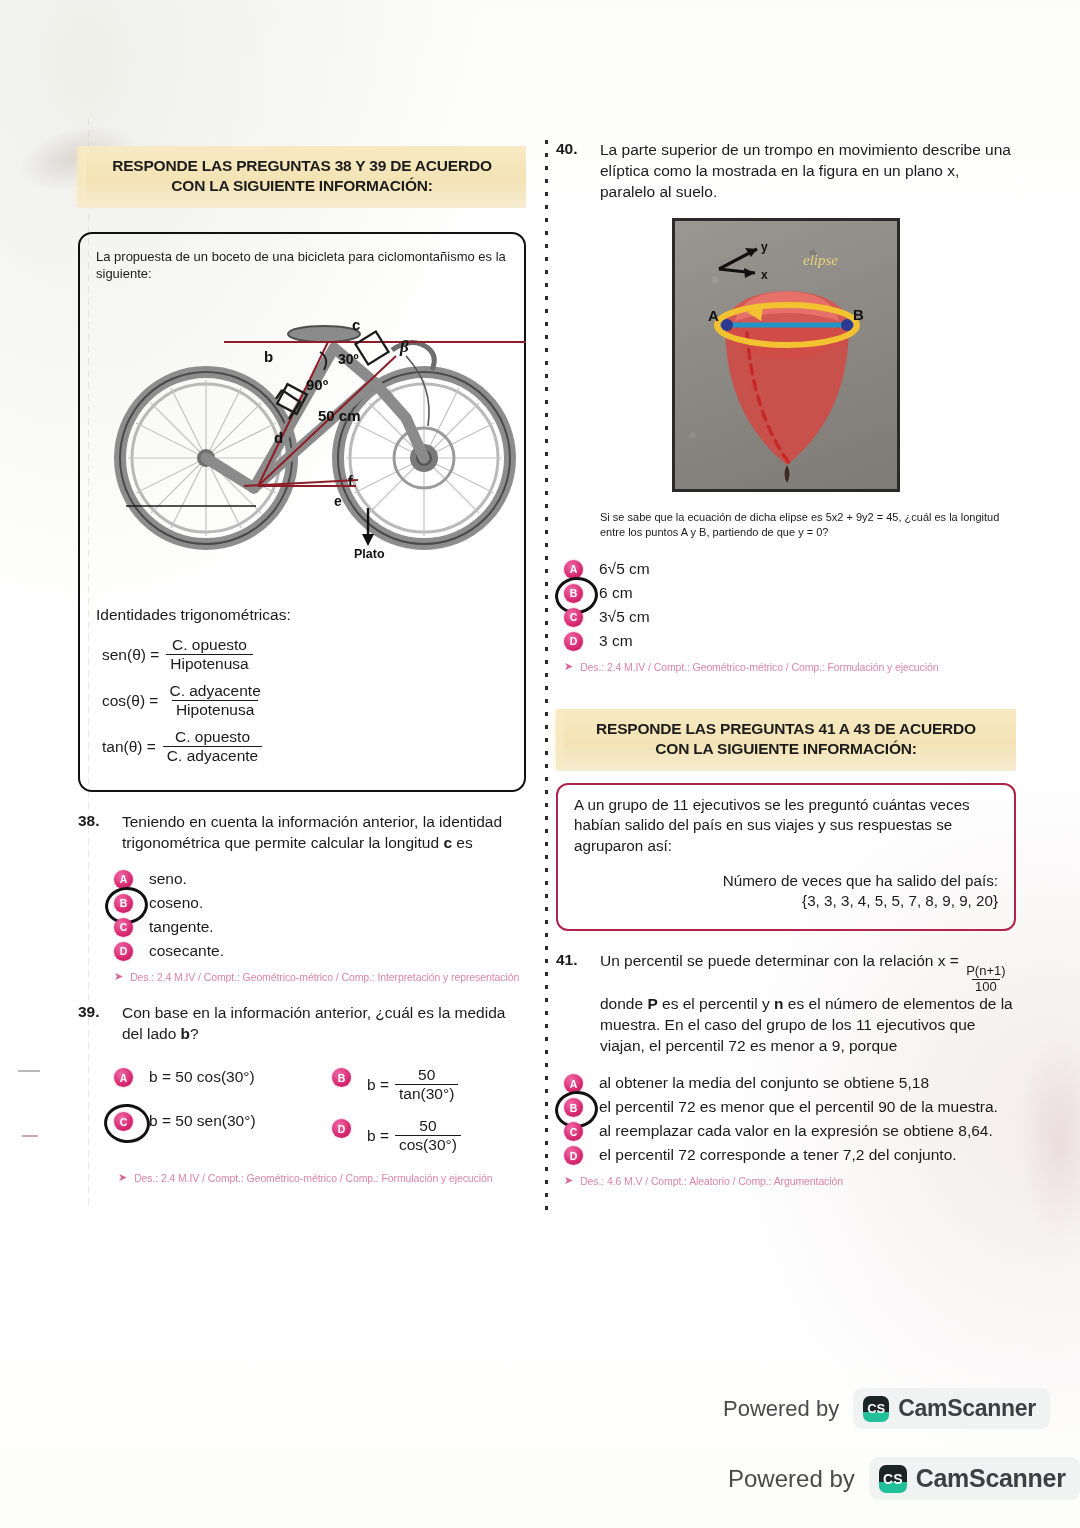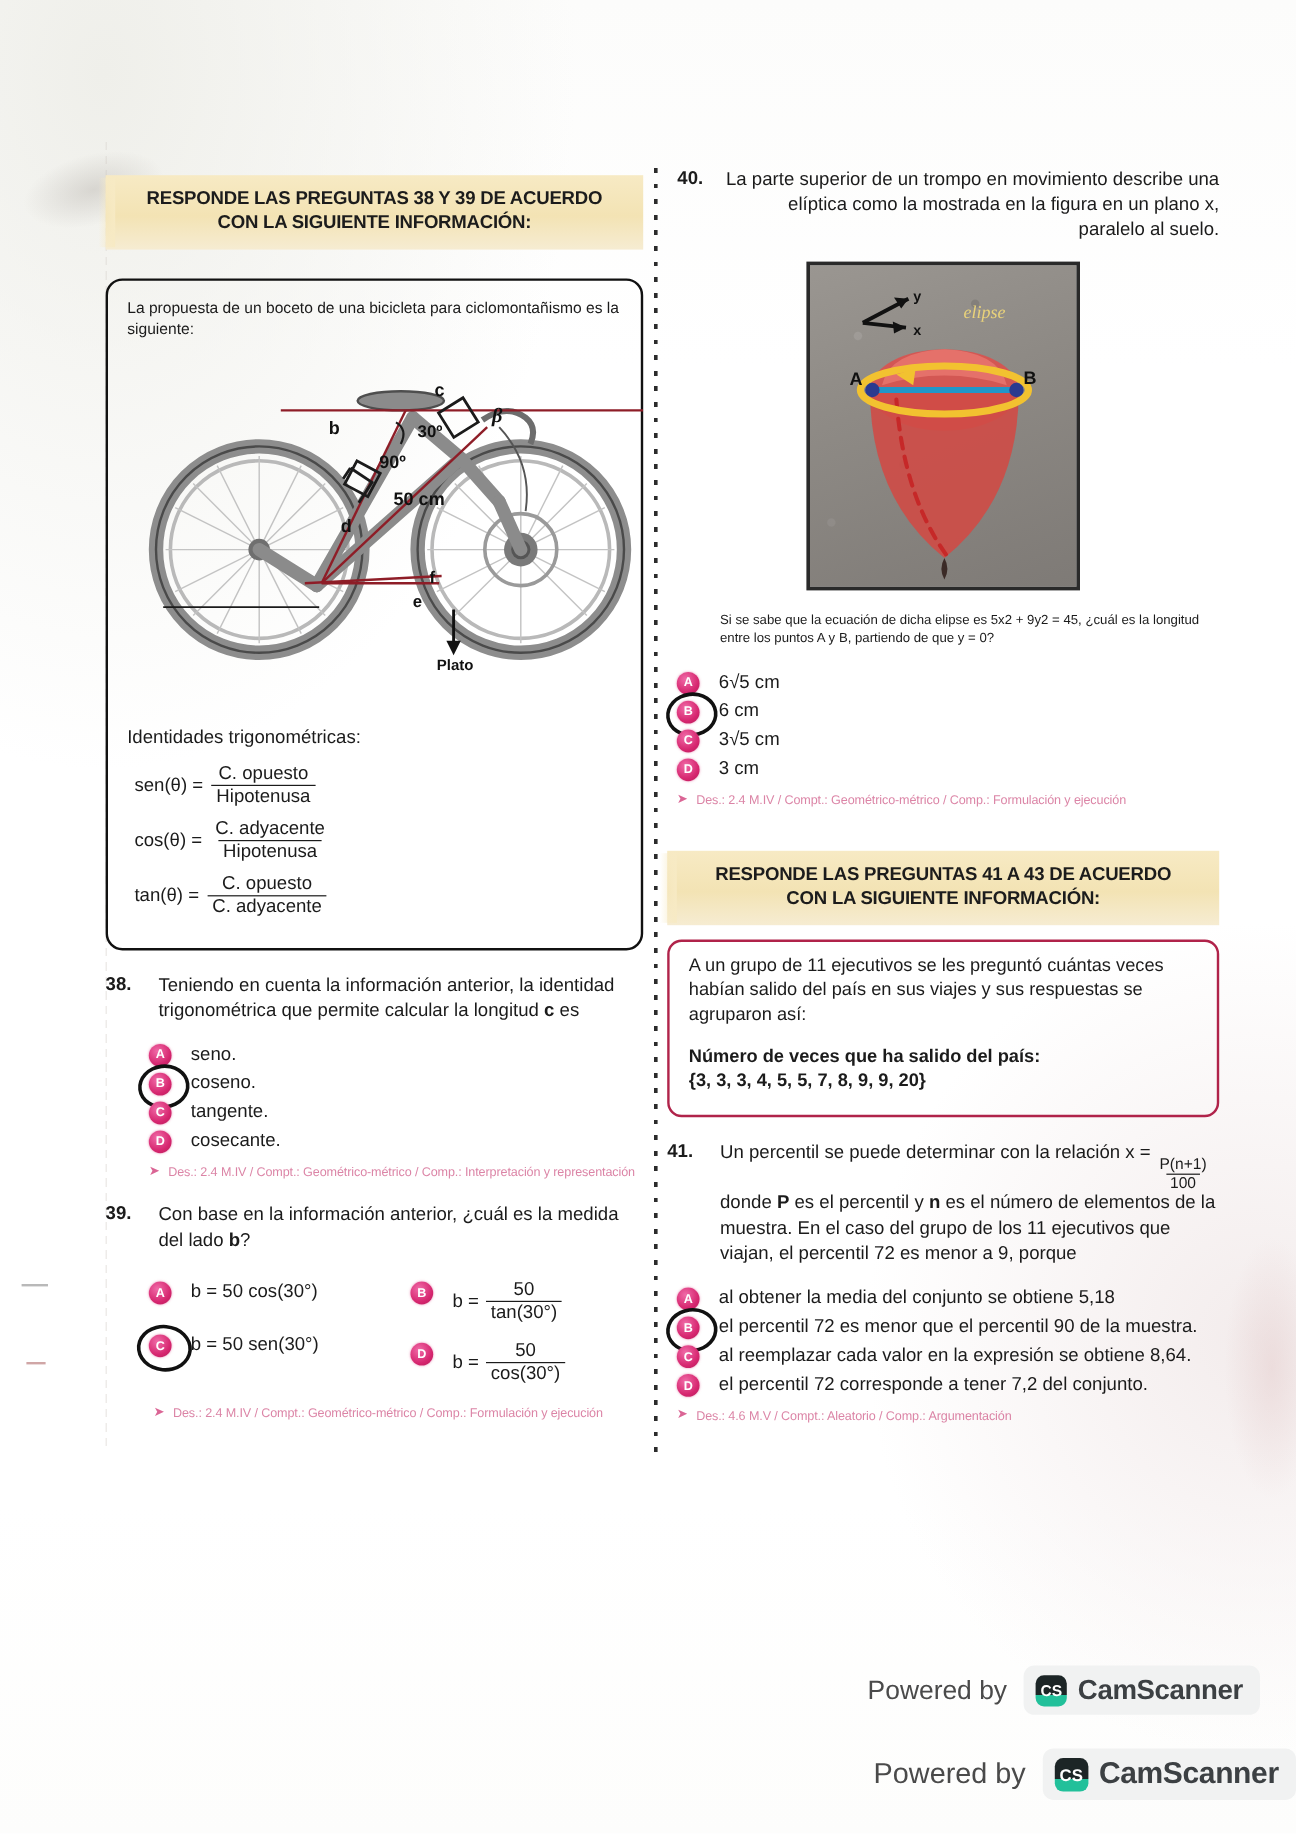--- a/index.html
+++ b/index.html
@@ -31,21 +31,21 @@
   }
   .scan-smudge2{
     position:absolute;left:1020px;top:1030px;width:80px;height:220px;
     background:radial-gradient(ellipse at 50% 50%,rgba(226,200,200,.45) 0%,rgba(255,255,255,0) 70%);
   }
   .tick-left{position:absolute;left:18px;top:1070px;width:22px;height:2px;background:#9b9b9b;opacity:.7;}
   .tick-left2{position:absolute;left:22px;top:1135px;width:16px;height:2px;background:#b06a6a;opacity:.6;}
 
   
   .col{position:absolute;top:0;}
-  .col-left{left:88px;width:448px;}
+  .col-left{left:78px;width:448px;}
   .col-right{left:556px;width:460px;}
 
   .divider{
     position:absolute;left:545px;top:140px;width:3px;height:1078px;
     background:repeating-linear-gradient(180deg,#2b2b2b 0 4px,rgba(0,0,0,0) 4px 13px);
   }
 
   
   .banner{
     position:relative;
@@ -136,21 +136,21 @@
     opacity:.9;
   }
   .fig-cap{font-size:11px;line-height:1.34;}
 
   
   .redbox{
     border:2.2px solid #b0234a;border-radius:12px;
     padding:10px 16px 18px;margin-top:12px;
   }
   .redbox p{margin:0;font-size:15.2px;line-height:1.36;}
-  .redbox .center{text-align:left;margin-top:14px;line-height:1.34;font-weight:bold;}
+  .redbox .center{text-align:right;margin-top:14px;line-height:1.34;}
 
   .frac-inline{display:inline-flex;flex-direction:column;align-items:center;vertical-align:-9px;line-height:1.1;font-size:13px;}
   .frac-inline .den{border-top:1.4px solid #1b1b1b;padding:0 3px;}
   .frac-inline .num{padding:0 3px;}
 
   
   .wm{position:absolute;display:flex;align-items:center;gap:14px;}
   .wm1{left:723px;top:1388px;}
   .wm2{left:728px;top:1457px;}
   .wm-text{font-size:22px;color:#4a4a4a;}
@@ -383,21 +383,21 @@
     </div>
   </div>
   <div class="meta" style="margin-left:40px;margin-top:16px;">
     <span class="arrow">➤</span>
     <span>Des.: 2.4 M.IV / Compt.: Geométrico-métrico / Comp.: Formulación y ejecución</span>
   </div>
 </div>
 
 <div class="col col-right" style="top:140px;">
 
-  <div class="q" style="margin-top:0;text-align:right;">
+  <div class="q" style="margin-top:0;">
     <div class="q-num">40.</div>
     <div class="q-text">La parte superior de un trompo en movimiento describe una elíptica como la mostrada en la figura en un plano x, paralelo al suelo.</div>
   </div>
 
   <div class="trompo">
     <div class="trompo-noise"></div>
     <svg width="222" height="268" viewBox="0 0 222 268" style="position:absolute;left:0;top:0;">
 
       <ellipse cx="112" cy="104" rx="62" ry="34" fill="#d9534f" opacity=".92"></ellipse>
       <path d="M50 104 q0 90 62 140 q62 -50 62 -140 z" fill="#cf4b46" opacity=".9"></path>

